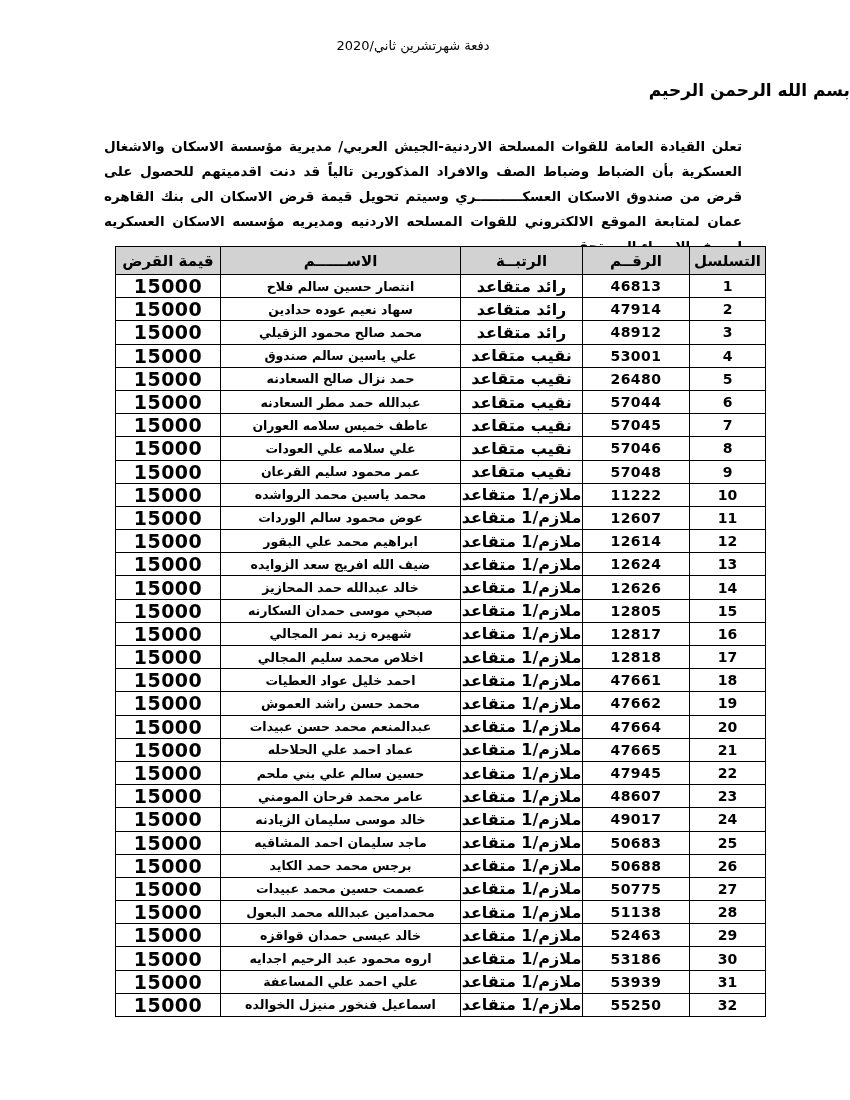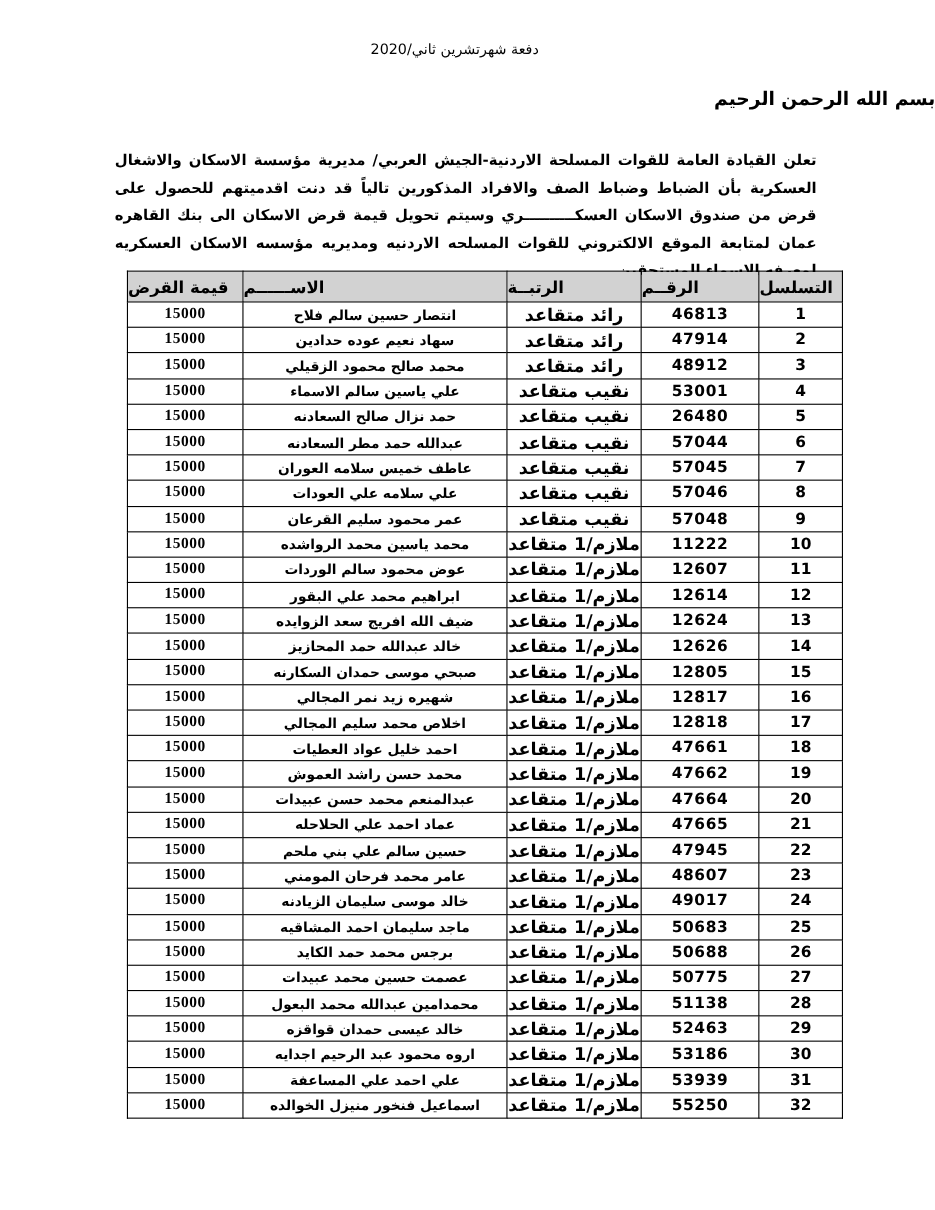--- a/index.html
+++ b/index.html
@@ -69,39 +69,39 @@
     border: 1px solid #000;
     padding: 0;
     overflow: hidden;
     white-space: nowrap;
   }
   table.loan-table th {
     background: #d2d2d2;
     height: 27px;
     font-size: 15px;
     font-weight: bold;
-    text-align: left;
+    text-align: center;
   }
   table.loan-table td {
     height: 22.2px;
     font-weight: bold;
     text-align: center;
     vertical-align: middle;
   }
   
   col.c-serial { width: 76px; }
   col.c-number { width: 107px; }
   col.c-rank   { width: 122px; }
   col.c-name   { width: 240px; }
   col.c-loan   { width: 105px; }
   td.cell-serial { font-size: 14px; }
   td.cell-number { font-size: 14px; letter-spacing: 0.5px; }
   td.cell-rank   { font-size: 16px; }
   td.cell-name   { font-size: 12.5px; text-align: right; padding-right: 3px; }
-  td.cell-loan   { font-size: 14px; letter-spacing: 0.5px; font-family: Liberation Serif, serif; }
+  td.cell-loan   { font-size: 19px; letter-spacing: 0.5px; }
 </style>
 </head>
 <body>
 
 <div class="page">
 
   <div class="batch-date">دفعة شهرتشرين ثاني/2020</div>
 
   <div class="basmala">بسم الله الرحمن الرحيم</div>
 
@@ -148,21 +148,21 @@
     <td class="cell-number">48912</td>
     <td class="cell-rank">رائد متقاعد</td>
     <td class="cell-name">محمد صالح محمود الزقيلي</td>
     <td class="cell-loan">15000</td>
   </tr>
 
   <tr>
     <td class="cell-serial">4</td>
     <td class="cell-number">53001</td>
     <td class="cell-rank">نقيب متقاعد</td>
-    <td class="cell-name">علي ياسين سالم الاسماء</td>
+    <td class="cell-name">علي ياسين سالم صندوق</td>
     <td class="cell-loan">15000</td>
   </tr>
 
   <tr>
     <td class="cell-serial">5</td>
     <td class="cell-number">26480</td>
     <td class="cell-rank">نقيب متقاعد</td>
     <td class="cell-name">حمد نزال صالح السعادنه</td>
     <td class="cell-loan">15000</td>
   </tr>

